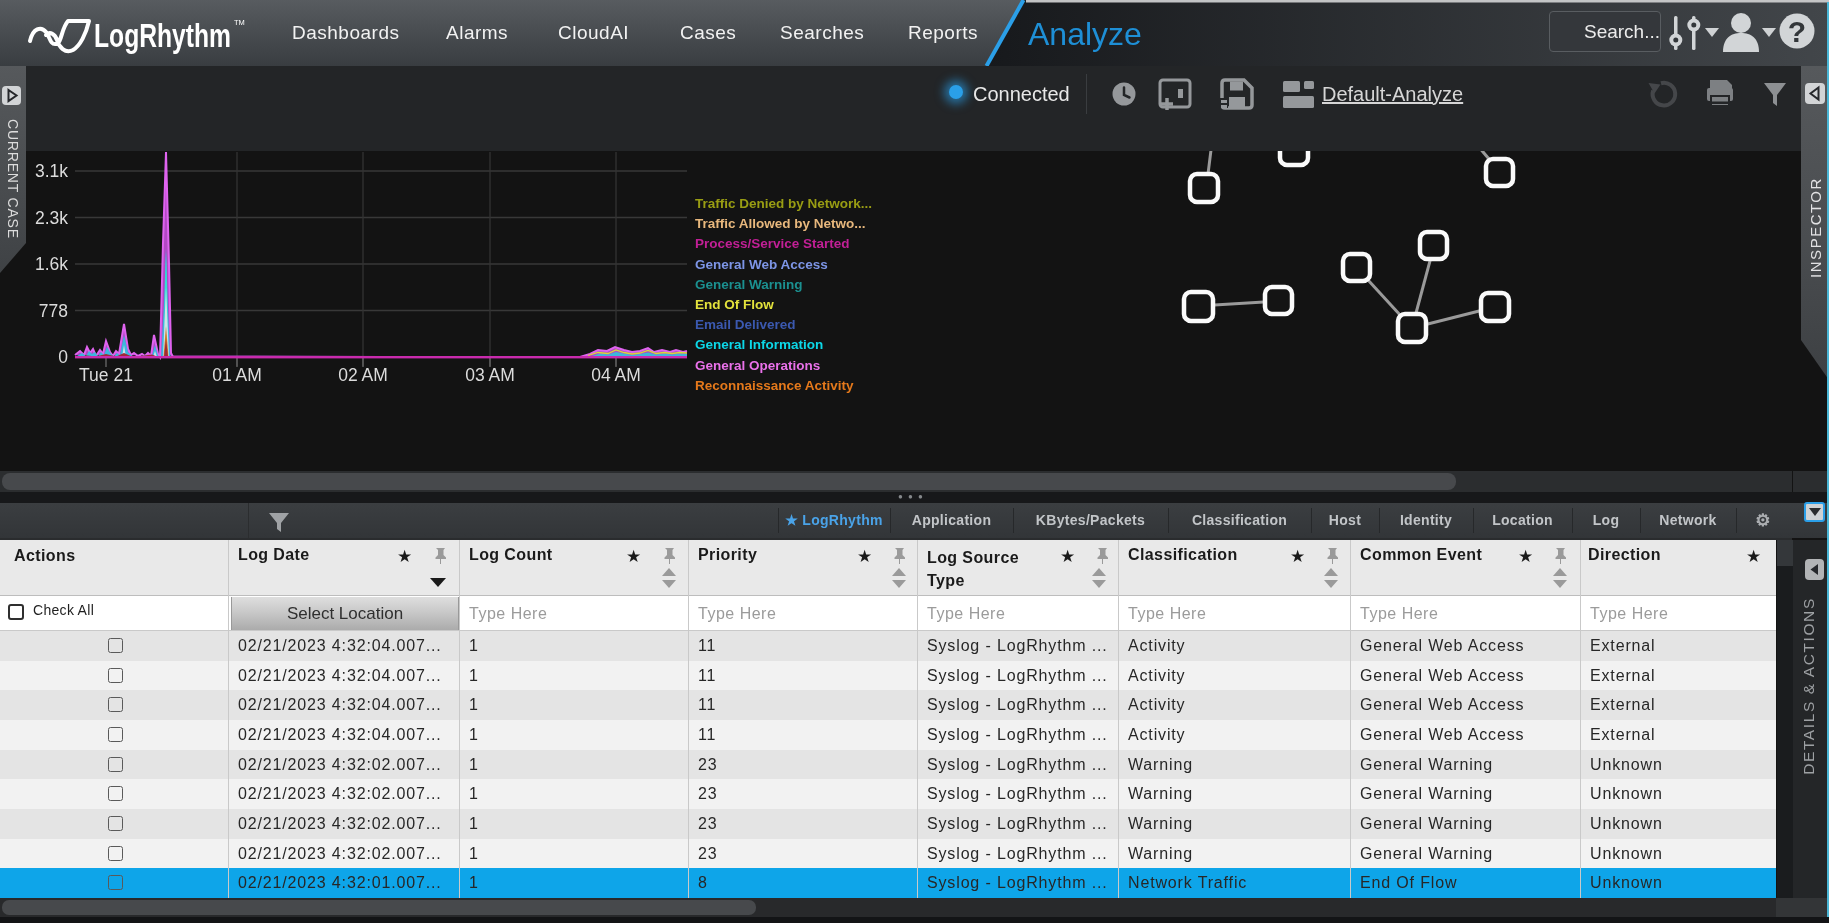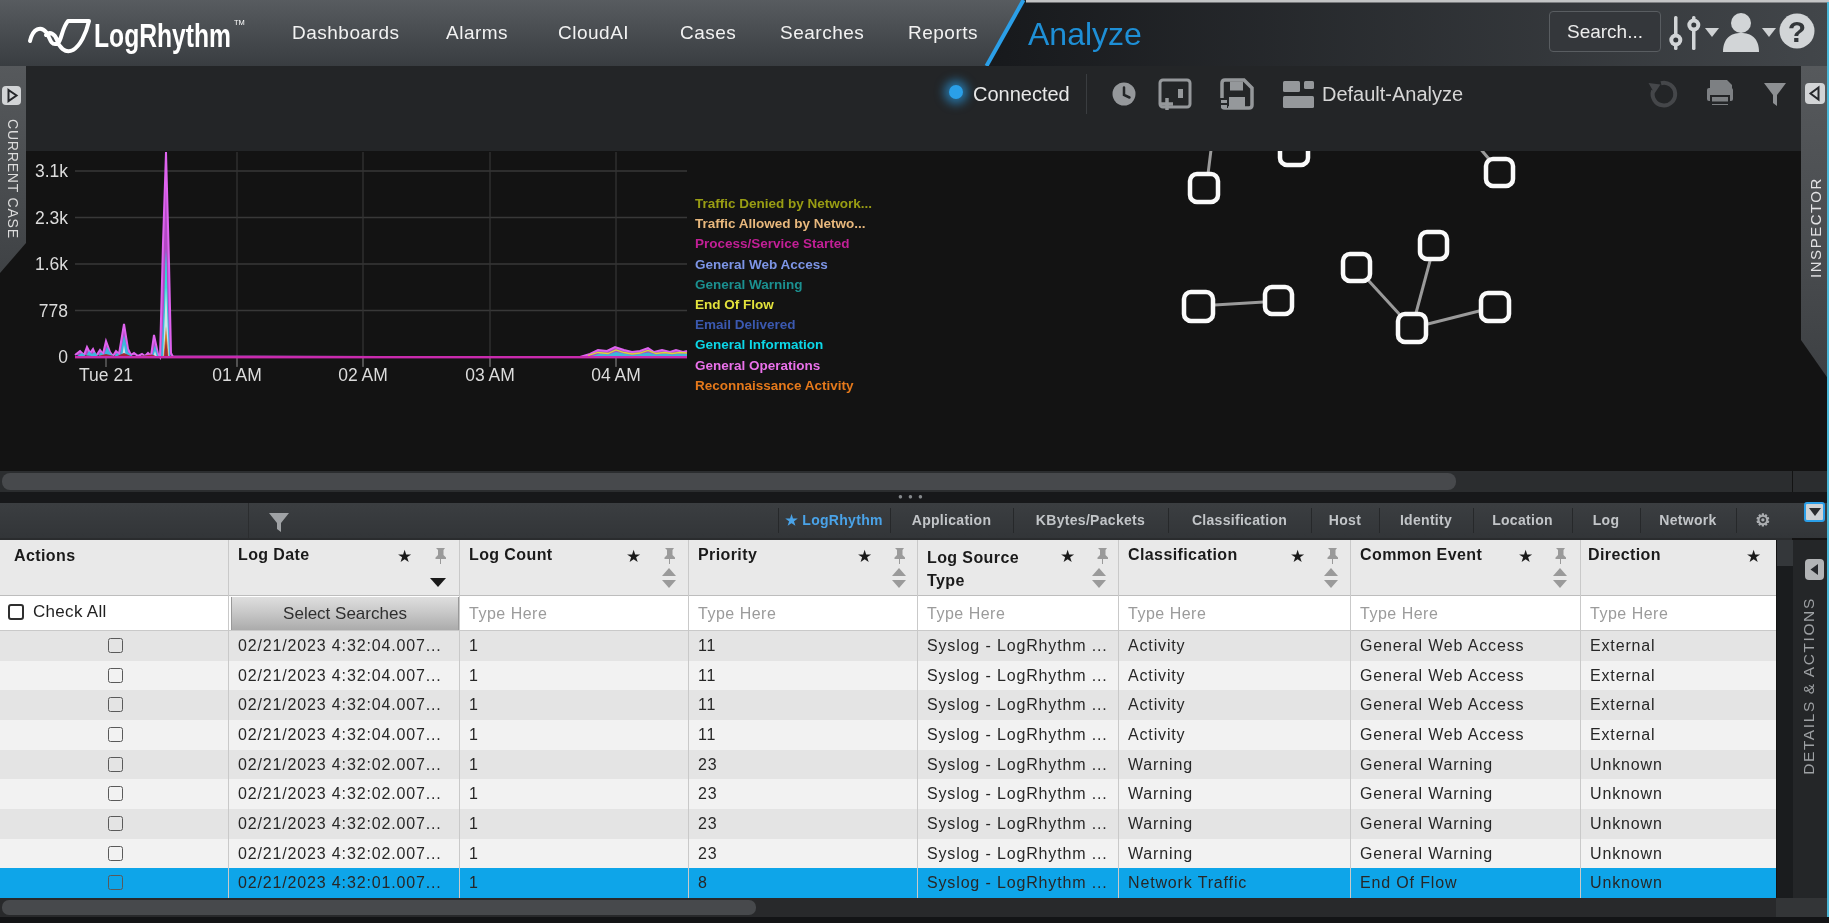--- a/index.html
+++ b/index.html
@@ -5,29 +5,29 @@
 * { margin:0; padding:0; box-sizing:border-box; }
 body { font-family:"Liberation Sans", sans-serif; background:#131313; }
 #app { position:relative; width:1829px; height:923px; overflow:hidden; background:#131313; }
 .abs { position:absolute; }
 
 #navbar { left:0; top:0; width:1829px; height:66px;
   background:linear-gradient(180deg,#585c60 0%,#4b4f53 40%,#393d41 100%); }
 .navitem { position:absolute; top:0; height:66px; line-height:66px; color:#f2f2f2; font-size:19px; letter-spacing:0.5px; }
 #analyze-txt { position:absolute; left:1028px; top:16px; font-size:32px; color:#1e8fd6; }
 #searchbtn { position:absolute; left:1549px; top:11px; width:112px; height:41px; background:#34373b;
-  border:1px solid #595d61; border-radius:4px; color:#ececec; font-size:19px; text-align:center; line-height:39px; }
+  border:1px solid #595d61; border-radius:4px; color:#ececec; font-size:19px; text-align:right; line-height:39px; }
 
 #querybar { left:0; top:66px; width:1829px; height:57px; background:#232527; }
 #qtext { position:absolute; left:46px; top:66px; height:57px; line-height:57px; color:#f0f0f0; font-size:21px; letter-spacing:0.4px; }
 #conn-dot { position:absolute; left:949px; top:85px; width:14px; height:14px; border-radius:50%;
   background:#2a9fe8; box-shadow:0 0 10px 5px rgba(42,159,232,0.6); }
 #conn-txt { position:absolute; left:973px; top:66px; height:57px; line-height:57px; color:#e8e8e8; font-size:20px; }
 .vsep { position:absolute; width:1px; background:#3a3d40; }
-#def-analyze { position:absolute; left:1322px; top:66px; height:57px; line-height:57px; color:#d6d6d6; font-size:20px; }
+#def-analyze { position:absolute; left:1322px; top:66px; height:57px; line-height:57px; color:#d6d6d6; font-size:20px;text-decoration:underline; }
 
 #ltab { z-index:5; left:0; top:66px; width:26px; height:207px;
   background:linear-gradient(180deg,#56595c 0%,#4a4d50 55%,#3f4245 100%);
   clip-path:polygon(0 0, 26px 0, 26px 177px, 0 207px); }
 #ltab-txt { z-index:6; position:absolute; left:-43px; top:167px; width:112px; text-align:center; transform:rotate(90deg);
   color:#dcdcdc; font-size:14px; letter-spacing:0.8px; white-space:nowrap; }
 #rtab { z-index:5; left:1801px; top:66px; width:28px; height:314px;
   background:linear-gradient(180deg,#56595c 0%,#4a4d50 55%,#3d4043 100%);
   clip-path:polygon(0 0, 28px 0, 28px 314px, 0 274px); }
 #rtab-txt { z-index:6; position:absolute; left:1752px; top:219px; width:126px; text-align:center; transform:rotate(-90deg);
@@ -316,21 +316,21 @@
 .tab { top:503px; }
 .tabsp { position:absolute; top:508px; width:1px; height:25px; background:#26282a; }
 
 #thead-line { left:0; top:538px; width:1792px; height:2px; background:#2a2c2e; }
 #thead { left:0; top:540px; width:1776px; height:56px; background:#e9e9e9; border-bottom:1px solid #bdbdbd; }
 .hcell { position:absolute; top:540px; color:#1a1a1a; font-size:16px; font-weight:bold; letter-spacing:0.4px; }
 .colsep { position:absolute; top:540px; width:1px; height:358px; background:#c9c9c9; }
 .star { position:absolute; color:#1a1a1a; font-size:17px; top:546px; }
 #filter-row { left:0; top:596px; width:1776px; height:35px; background:#ffffff; border-bottom:1px solid #c9c9c9; }
 #checkall-box { left:8px; top:604px; width:16px; height:16px; border:2px solid #2f2f2f; border-radius:3px; background:#fff; }
-#checkall-txt { left:33px; top:602px; font-size:17px; color:#1f1f1f; letter-spacing:0.3px; }
+#checkall-txt { left:33px; top:602px; font-size:14px; color:#1f1f1f; letter-spacing:0.3px; }
 #seltf { left:231px; top:597px; width:228px; height:33px; background:linear-gradient(180deg,#dedede,#c9c9c9 45%,#ababab);
   border-left:1px solid #999; border-right:1px solid #999; color:#2f2f2f; font-size:17px; text-align:center; line-height:33px; }
 .typehere { position:absolute; top:596px; height:35px; line-height:35px; color:#9b9b9b; font-size:16px; letter-spacing:0.5px; }
 .row { position:absolute; left:0; width:1776px; height:30px; }
 .row .c { position:absolute; top:0; height:30px; line-height:30px; color:#272727; font-size:16px; letter-spacing:0.85px; white-space:nowrap; }
 .cb { position:absolute; left:108px; top:7px; width:15px; height:15px; border:1.8px solid #5a5a5a; border-radius:2.5px; }
 
 #vscroll { left:1777px; top:540px; width:16px; height:358px; background:#1a1c1e; }
 #vthumb { left:1777px; top:540px; width:16px; height:26px; background:#34373a; }
 #dstrip { left:1793px; top:540px; width:36px; height:383px; background:#242628; }
@@ -379,21 +379,21 @@
       <polygon points="1324,36 1338,36 1331,28"></polygon>
         <polygon points="1324,40 1338,40 1331,48"></polygon>
       <polygon points="1553,36 1567,36 1560,28"></polygon>
         <polygon points="1553,40 1567,40 1560,48"></polygon>
     </g>
   </svg>
 
   <div class="abs" id="filter-row"></div>
   <div class="abs" id="checkall-box"></div>
   <div class="abs" id="checkall-txt">Check All</div>
-  <div class="abs" id="seltf">Select Searches</div>
+  <div class="abs" id="seltf">Select Location</div>
   <div class="typehere" style="left:469px">Type Here</div>
   <div class="typehere" style="left:698px">Type Here</div>
   <div class="typehere" style="left:927px">Type Here</div>
   <div class="typehere" style="left:1128px">Type Here</div>
   <div class="typehere" style="left:1360px">Type Here</div>
   <div class="typehere" style="left:1590px">Type Here</div>
   <div class="row" style="top:631px;height:30px;background:#e4e4e4">
     <div class="cb"></div>
     <div class="c" style="left:238px">02/21/2023 4:32:04.007...</div>
     <div class="c" style="left:469px">1</div>

